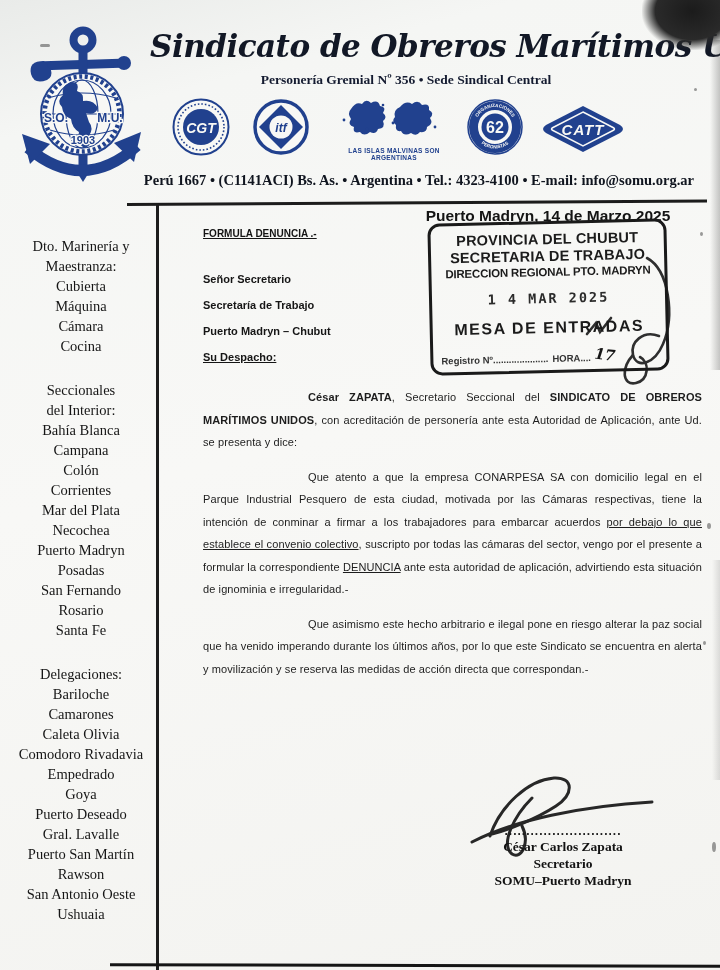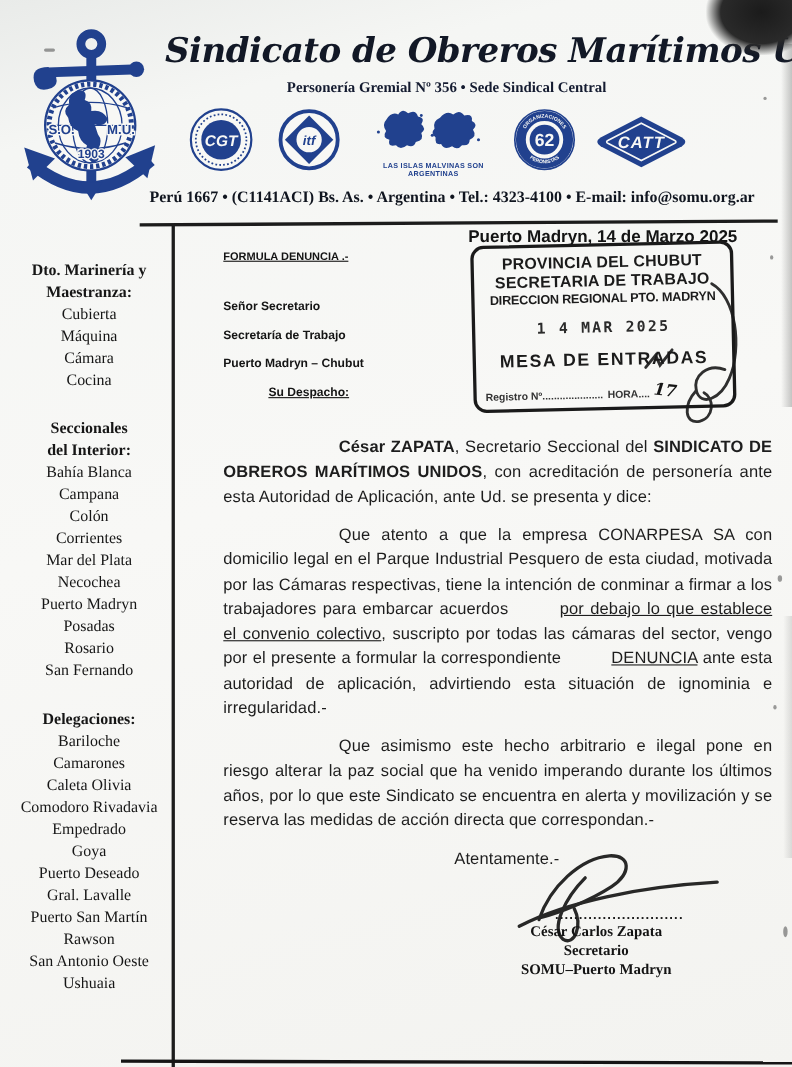--- a/index.html
+++ b/index.html
@@ -10,70 +10,70 @@
   
   .anchor-logo{position:absolute;left:20px;top:24px;width:122px;height:172px;}
   .lh-title{position:absolute;left:150px;top:28px;width:512px;text-align:center;
             font-family:"DejaVu Serif",serif;font-style:italic;font-weight:bold;
             font-size:31px;letter-spacing:-0.5px;color:#121826;white-space:nowrap;}
   .lh-sub{position:absolute;left:150px;top:72px;width:512px;text-align:center;
           font-family:"Liberation Serif",serif;font-weight:bold;font-size:13.5px;color:#141b30;}
   .logo{position:absolute;}
   .malvinas-caption{margin-top:1px;text-align:center;font-size:6.5px;font-weight:bold;
                     letter-spacing:.3px;color:#21418e;font-family:"Liberation Sans",sans-serif;}
-  .lh-address{position:absolute;left:128px;top:172px;width:566px;text-align:center;
+  .lh-address{position:absolute;left:128px;top:172px;width:566px;text-align:right;
               font-family:"Liberation Serif",serif;font-weight:bold;font-size:14.5px;color:#10151f;}
 
   
   .hline{position:absolute;left:127px;top:203px;width:580px;height:2.5px;background:#1c1c1c;
          transform:rotate(-0.35deg);transform-origin:left center;}
   .vline{position:absolute;left:156px;top:205px;width:2.5px;height:765px;background:#1c1c1c;}
 
   
   .date-line{position:absolute;left:398px;top:207px;width:300px;text-align:center;
              font-weight:bold;font-size:15.5px;color:#141414;}
 
   
   .sidebar{position:absolute;left:8px;top:236px;width:146px;text-align:center;
            font-family:"Liberation Serif",serif;font-size:14.5px;line-height:20px;color:#161616;}
   .sb-section{margin-bottom:24px;}
-  .sb-heading{font-weight:bold;white-space:pre-line;}
+  .sb-heading{font-weight:normal;white-space:pre-line;}
 
   
   .subject{position:absolute;left:203px;top:228px;font-weight:bold;font-size:10px;
            text-decoration:underline;color:#141414;}
   .addressee{position:absolute;left:203px;top:266px;font-weight:bold;font-size:11px;
              line-height:26px;color:#151515;}
-  .body-text{position:absolute;left:203px;top:396px;width:499px;font-size:15px;
+  .body-text{position:absolute;left:203px;top:386px;width:499px;font-size:11px;
              line-height:22.5px;text-align:justify;color:#1d1d1d;letter-spacing:.1px;}
   .body-text p{margin:0 0 12px 0;text-indent:105px;}
   .closing{margin:0;padding-left:105px;}
   .b{font-weight:bold;}
-  .u{text-decoration:underline;margin-left:41px;}
+  .u{text-decoration:underline;}
 
   
   .stamp{position:absolute;left:429px;top:221px;width:233px;height:146px;border:3px solid #1a1a1a;
          border-radius:12px;transform:rotate(-1.3deg);color:#1b1b1b;text-align:center;}
   .stamp-l1,.stamp-l2{font-weight:bold;font-size:14.5px;letter-spacing:.2px;line-height:17px;}
   .stamp-l1{margin-top:7px;}
   .stamp-l3{font-weight:bold;font-size:11.5px;letter-spacing:-.2px;line-height:14px;}
   .stamp-date{margin-top:11px;font-family:"DejaVu Sans Mono",monospace;font-weight:bold;
               font-size:13.5px;letter-spacing:2px;color:#2b2b2b;}
   .stamp-entry{margin-top:13px;font-weight:bold;font-size:16px;letter-spacing:1.5px;}
   .stamp-reg{position:absolute;bottom:4px;left:0;right:0;display:flex;align-items:baseline;
              padding:0 8px;font-size:9.5px;font-weight:bold;color:#333;gap:4px;text-align:left;}
   .hand17{font-family:"DejaVu Serif",serif;font-style:italic;font-size:15px;color:#161616;
           display:inline-block;transform:rotate(8deg) translateY(-1px);}
   .hand-marks{position:absolute;left:575px;top:250px;width:115px;height:145px;}
 
   
   .sig-scribble{position:absolute;left:462px;top:772px;width:200px;height:86px;}
   .sig-dots{position:absolute;left:488px;top:824px;width:150px;text-align:center;
             font-weight:bold;font-size:12px;letter-spacing:1px;color:#1b1b1b;}
-  .sig-block{position:absolute;left:447px;top:838px;width:190px;text-align:center;
+  .sig-block{position:absolute;left:468px;top:838px;width:190px;text-align:center;
              font-family:"Liberation Serif",serif;font-weight:bold;font-size:13.5px;
              line-height:17px;color:#131313;}
 
   
   .blob-tr{position:absolute;top:-28px;right:-22px;width:100px;height:78px;
            background:radial-gradient(ellipse at center,#1b1b1b 0%,#2a2a2a 52%,rgba(42,42,42,0) 72%);}
   .edge-streak{position:absolute;right:0;top:40px;width:10px;height:330px;
                background:linear-gradient(to left,rgba(60,60,60,.28),rgba(60,60,60,0));}
   .edge-streak2{position:absolute;right:0;top:560px;width:8px;height:220px;
                 background:linear-gradient(to left,rgba(60,60,60,.15),rgba(60,60,60,0));}
@@ -194,22 +194,23 @@
 del Interior:</div>
       <div>
           <div class="sb-item">Bahía Blanca</div>
           <div class="sb-item">Campana</div>
           <div class="sb-item">Colón</div>
           <div class="sb-item">Corrientes</div>
           <div class="sb-item">Mar del Plata</div>
           <div class="sb-item">Necochea</div>
           <div class="sb-item">Puerto Madryn</div>
           <div class="sb-item">Posadas</div>
+          <div class="sb-item">San Fernando</div>
           <div class="sb-item">Rosario</div>
-          <div class="sb-item">San Fernando</div>
+          <div class="sb-item">Santa Fe</div>
         </div>
     </div>
     <div class="sb-section">
       <div class="sb-heading">Delegaciones:</div>
       <div>
           <div class="sb-item">Bariloche</div>
           <div class="sb-item">Camarones</div>
           <div class="sb-item">Caleta Olivia</div>
           <div class="sb-item">Comodoro Rivadavia</div>
           <div class="sb-item">Empedrado</div>
@@ -251,21 +252,20 @@
     <div>Señor Secretario</div>
     <div>Secretaría de Trabajo</div>
     <div>Puerto Madryn – Chubut</div>
     <div class="u">Su Despacho:</div>
   </div>
 
   <div class="body-text">
     <p><span class="b">César ZAPATA</span><span>, Secretario Seccional del </span><span class="b">SINDICATO DE OBREROS MARÍTIMOS UNIDOS</span><span>, con acreditación de personería ante esta Autoridad de Aplicación, ante Ud. se presenta y dice:</span></p>
     <p><span>Que atento a que la empresa CONARPESA SA con domicilio legal en el Parque Industrial Pesquero de esta ciudad, motivada por las Cámaras respectivas, tiene la intención de conminar a firmar a los trabajadores para embarcar acuerdos </span><span class="u">por debajo lo que establece el convenio colectivo</span><span>, suscripto por todas las cámaras del sector, vengo por el presente a formular la correspondiente </span><span class="u">DENUNCIA</span><span> ante esta autoridad de aplicación, advirtiendo esta situación de ignominia e irregularidad.-</span></p>
     <p><span>Que asimismo este hecho arbitrario e ilegal pone en riesgo alterar la paz social que ha venido imperando durante los últimos años, por lo que este Sindicato se encuentra en alerta y movilización y se reserva las medidas de acción directa que correspondan.-</span></p>
-    <p class="closing">Atentamente.-</p>
   </div>
 
   <svg class="sig-scribble" viewBox="0 0 200 86">
     <g fill="none" stroke="#161616" stroke-width="3" stroke-linecap="round" opacity=".92">
       <path d="M28 64 C38 34 66 8 92 6 C112 5 112 22 94 34 C74 47 46 58 30 62"></path>
       <path d="M10 70 C52 48 120 34 190 30"></path>
       <path d="M70 26 C52 44 38 72 50 82 C60 88 68 70 60 54"></path>
     </g>
   </svg>
   <div class="sig-dots">...........................</div>

